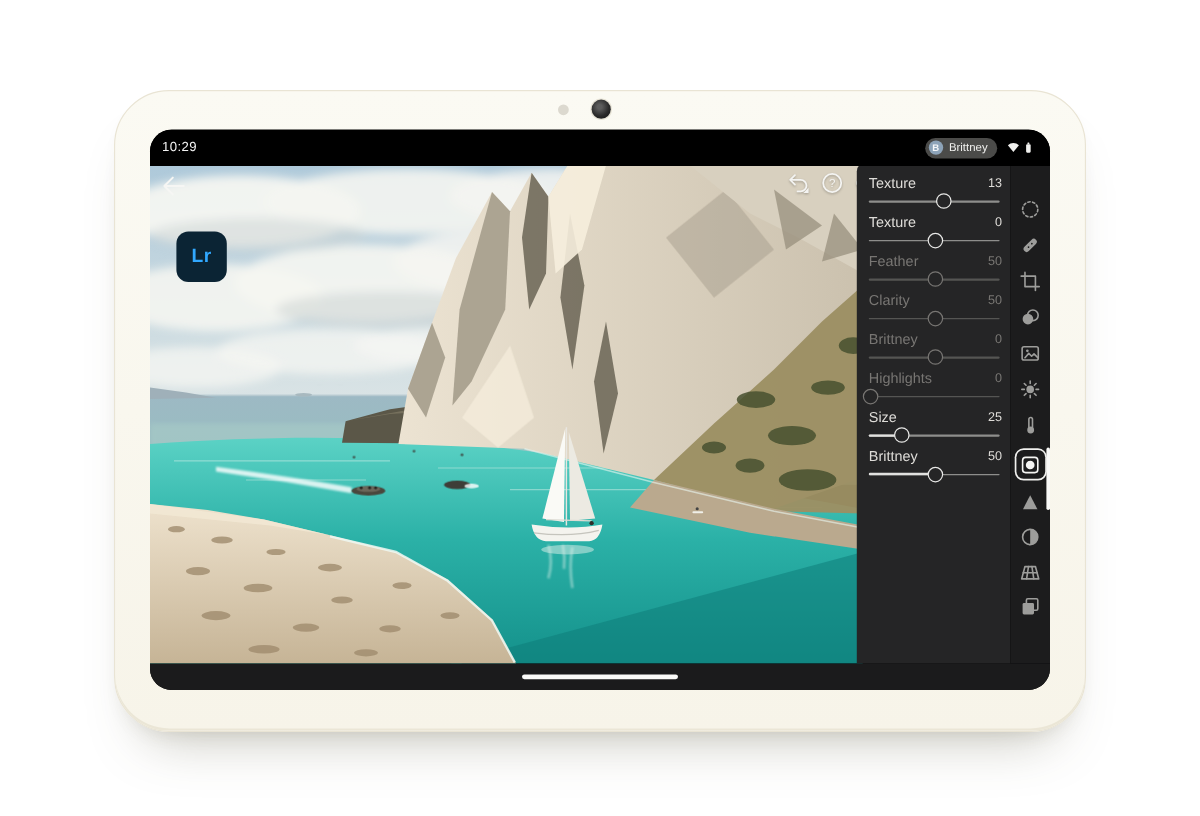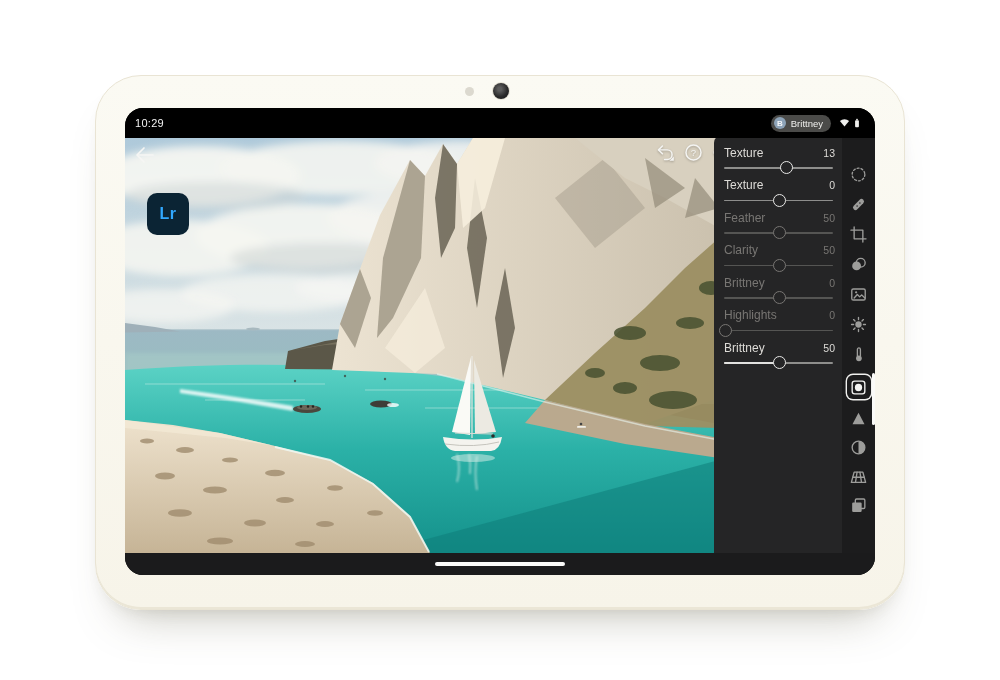--- a/index.html
+++ b/index.html
@@ -366,20 +366,31 @@
       <span class="s-value">0</span>
     </div>
     <div class="s-track">
       <div class="s-line"></div>
 
       <div class="s-knob" style="left: calc(1% - 6.5px);"></div>
     </div>
   </div>
             <div class="s-row">
     <div class="s-head">
+      <span class="s-label">Size</span>
+      <span class="s-value">25</span>
+    </div>
+    <div class="s-track">
+      <div class="s-line"></div>
+      <div class="s-fill" style="left: 0%; width: 25%;"></div>
+      <div class="s-knob" style="left: calc(25% - 6.5px);"></div>
+    </div>
+  </div>
+            <div class="s-row">
+    <div class="s-head">
       <span class="s-label">Brittney</span>
       <span class="s-value">50</span>
     </div>
     <div class="s-track">
       <div class="s-line"></div>
       <div class="s-fill" style="left: 0%; width: 50%;"></div>
       <div class="s-knob" style="left: calc(50% - 6.5px);"></div>
     </div>
   </div>
           </div>

